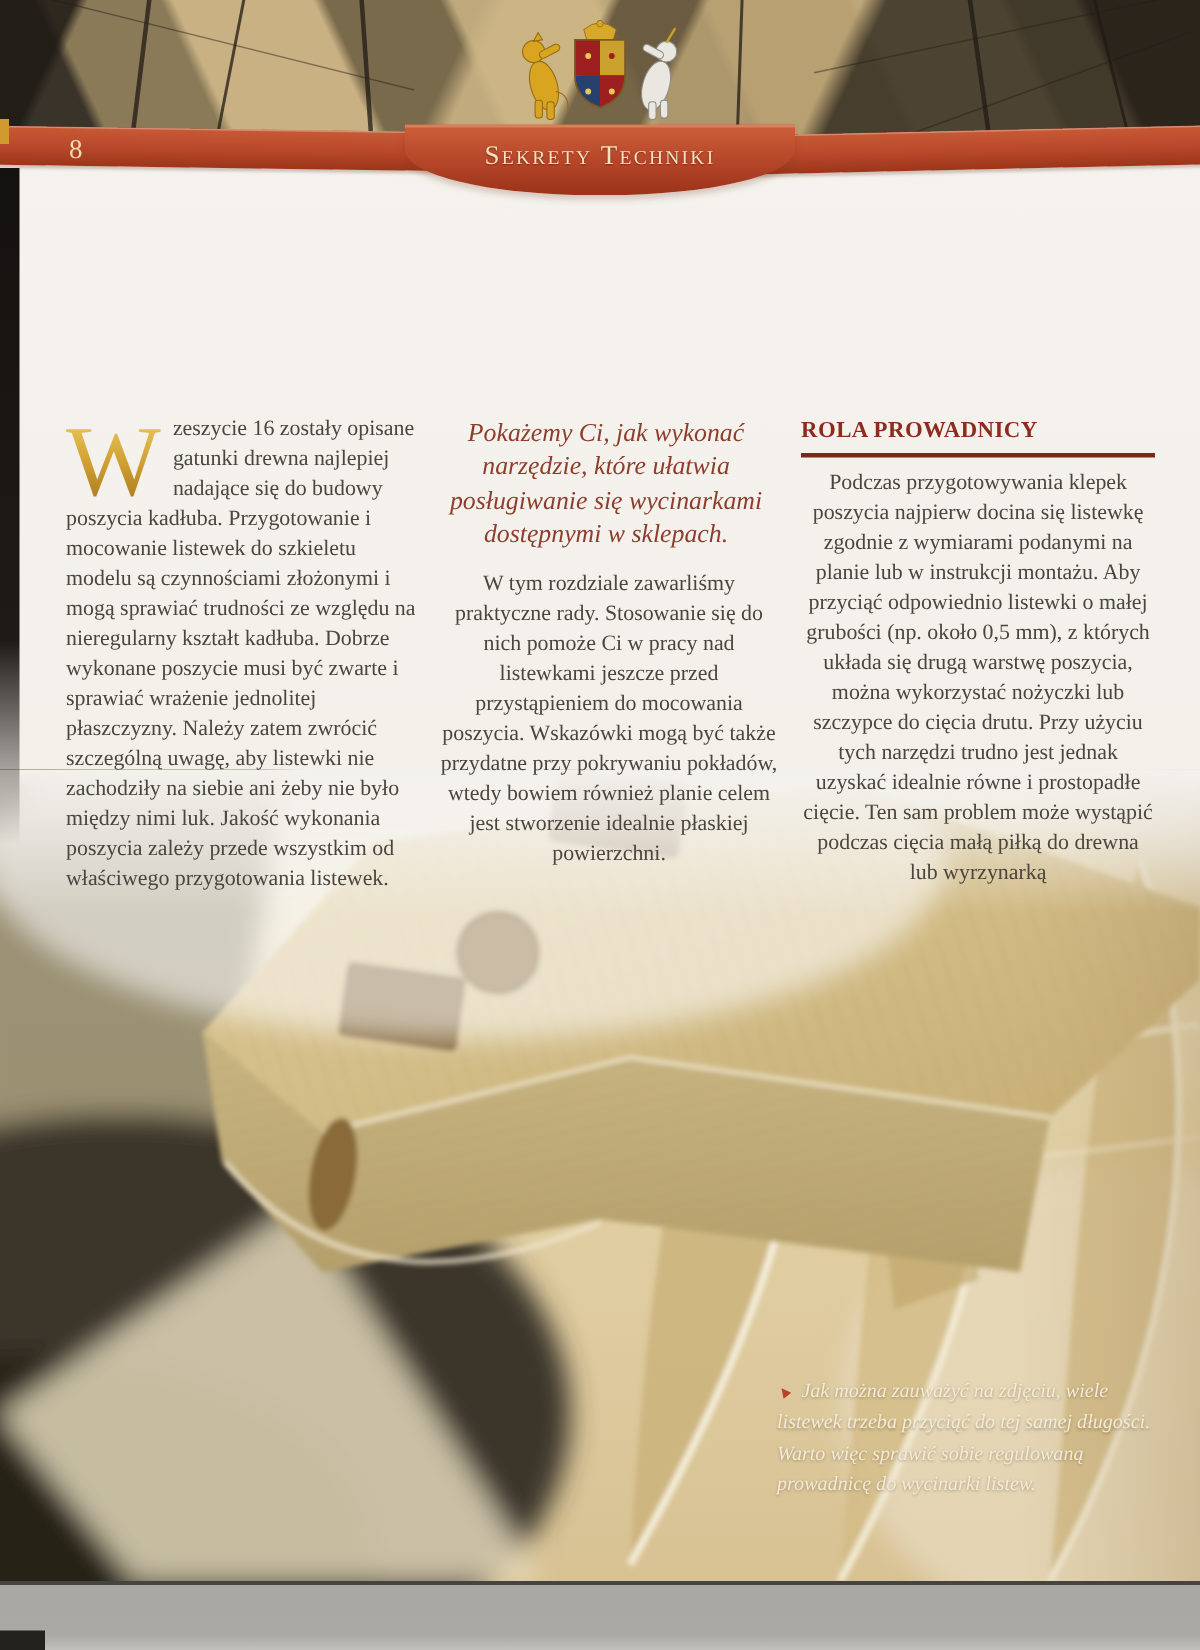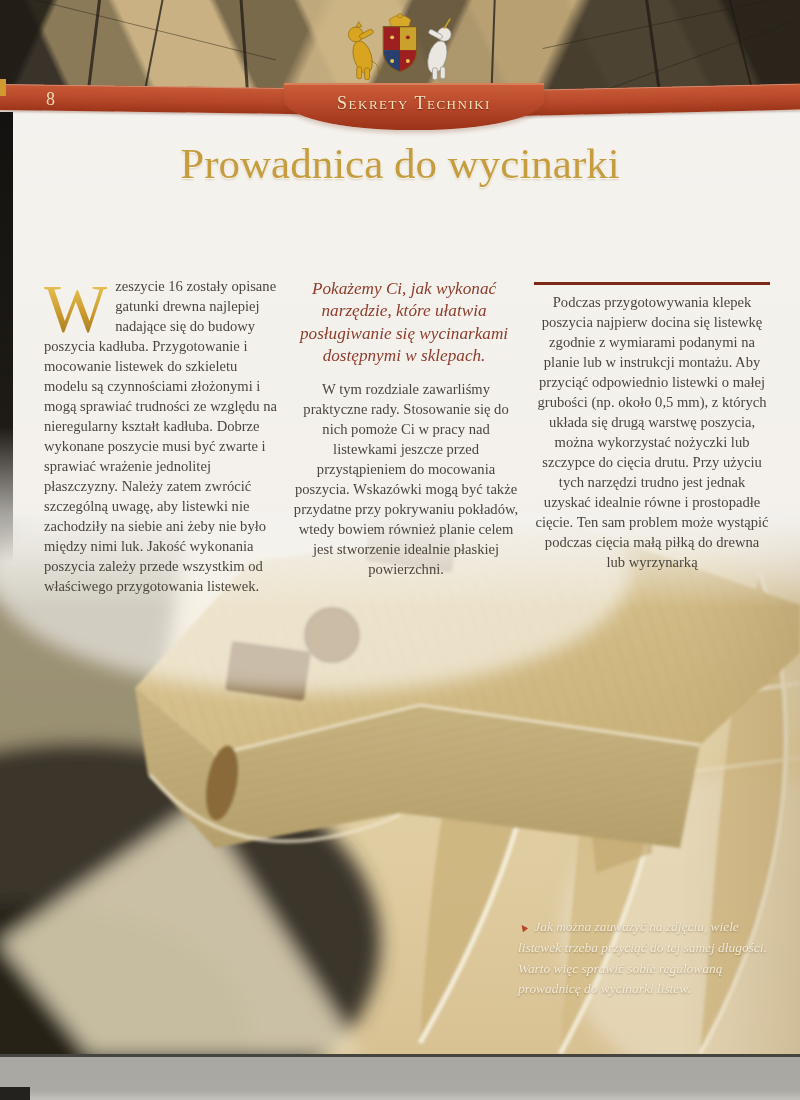--- a/index.html
+++ b/index.html
@@ -26,21 +26,21 @@
   .r2{left:540px;top:22px;width:250px;transform:rotate(-12deg);}
   .r3{left:600px;top:55px;width:200px;transform:rotate(-20deg);}
 
   .crest{position:absolute;left:341px;top:3px;width:118px;height:112px;z-index:3;}
 
   
   .band{position:absolute;height:26px;background:linear-gradient(180deg,#c85a36 0%,#b7472a 55%,#9c3519 100%);
         box-shadow:inset 0 1px 0 rgba(255,255,255,.3), 0 2px 2px rgba(90,40,20,.25);z-index:2;}
   .band-left{left:-6px;top:86px;width:312px;transform:rotate(.8deg);}
   .band-right{left:494px;top:87px;width:312px;transform:rotate(-1.3deg);}
-  .ribbon-center{position:absolute;left:284px;top:83px;width:260px;height:47px;z-index:4;
+  .ribbon-center{position:absolute;left:270px;top:83px;width:260px;height:47px;z-index:4;
         background:linear-gradient(180deg,#cc5f3a 0%,#b7472a 50%,#9a3318 100%);
         border-radius:0 0 48% 48% / 0 0 30px 30px;
         box-shadow:inset 0 2px 0 rgba(255,230,190,.25), 0 3px 4px rgba(120,60,30,.25);
         display:flex;align-items:center;justify-content:center;}
   .ribbon-center span{font-variant:small-caps;letter-spacing:1.5px;font-size:18px;color:#f3e2bd;
         text-shadow:0 1px 1px rgba(80,20,10,.6);margin-top:-6px;}
   .page-number{position:absolute;left:46px;top:89px;z-index:5;color:#ecdcb2;font-size:18px;}
 
   
   .left-strip{position:absolute;left:0;top:112px;width:13px;height:450px;z-index:6;
@@ -151,33 +151,33 @@
   <div class="band band-right"></div>
   <div class="page-number">8</div>
   <div class="ribbon-center">
     <span>Sekrety Techniki</span>
   </div>
 
   <div class="gold-sliver"></div>
   <div class="left-strip"></div>
 
   <h1 class="title">
-    <span>Prowadnica do wycinarki</span>
   </h1>
 
   <div class="columns">
     <div class="col col-left">
       <span class="dropcap">W</span><span>zeszycie 16 zostały opisane gatunki drewna najlepiej nadające się do budowy poszycia kadłuba. Przygotowanie i mocowanie listewek do szkieletu modelu są czynnościami złożonymi i mogą sprawiać trudności ze względu na nieregularny kształt kadłuba. Dobrze wykonane poszycie musi być zwarte i sprawiać wrażenie jednolitej płaszczyzny. Należy zatem zwrócić szczególną uwagę, aby listewki nie zachodziły na siebie ani żeby nie było między nimi luk. Jakość wykonania poszycia zależy przede wszystkim od właściwego przygotowania listewek.</span>
     </div>
     <div class="col col-mid">
       <p class="lead">Pokażemy Ci, jak wykonać narzędzie, które ułatwia posługiwanie się wycinarkami dostępnymi w sklepach.</p>
       <p class="body">W tym rozdziale zawarliśmy praktyczne rady. Stosowanie się do nich pomoże Ci w pracy nad listewkami jeszcze przed przystąpieniem do mocowania poszycia. Wskazówki mogą być także przydatne przy pokrywaniu pokładów, wtedy bowiem również planie celem jest stworzenie idealnie płaskiej powierzchni.</p>
     </div>
     <div class="col col-right">
       <h2 class="sb-head">
+        <span>ROLA PROWADNICY</span>
       </h2>
       <p class="body">Podczas przygotowywania klepek poszycia najpierw docina się listewkę zgodnie z wymiarami podanymi na planie lub w instrukcji montażu. Aby przyciąć odpowiednio listewki o małej grubości (np. około 0,5 mm), z których układa się drugą warstwę poszycia, można wykorzystać nożyczki lub szczypce do cięcia drutu. Przy użyciu tych narzędzi trudno jest jednak uzyskać idealnie równe i prostopadłe cięcie. Ten sam problem może wystąpić podczas cięcia małą piłką do drewna lub wyrzynarką</p>
     </div>
   </div>
 
   <div class="photo">
     <svg width="800" height="541" viewBox="0 0 800 541">
       <defs>
         <linearGradient id="gBase" x1="0" y1="0" x2="0" y2="1">
           <stop offset="0" stop-color="#efe9da"></stop>

